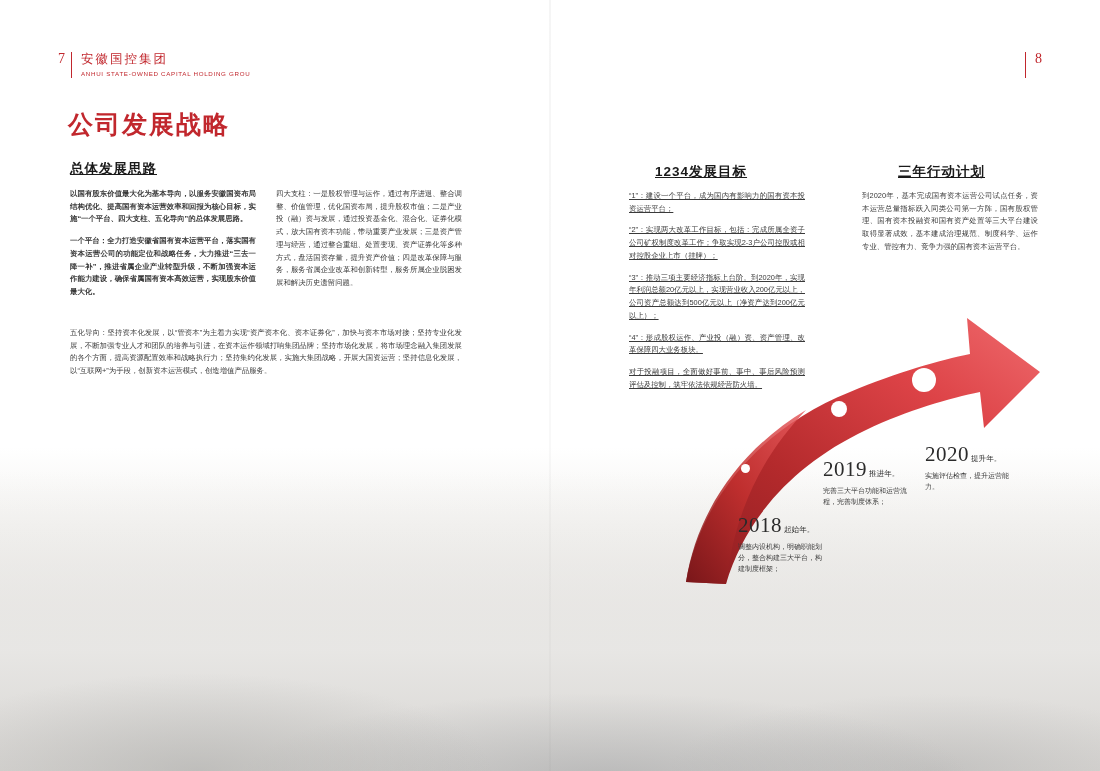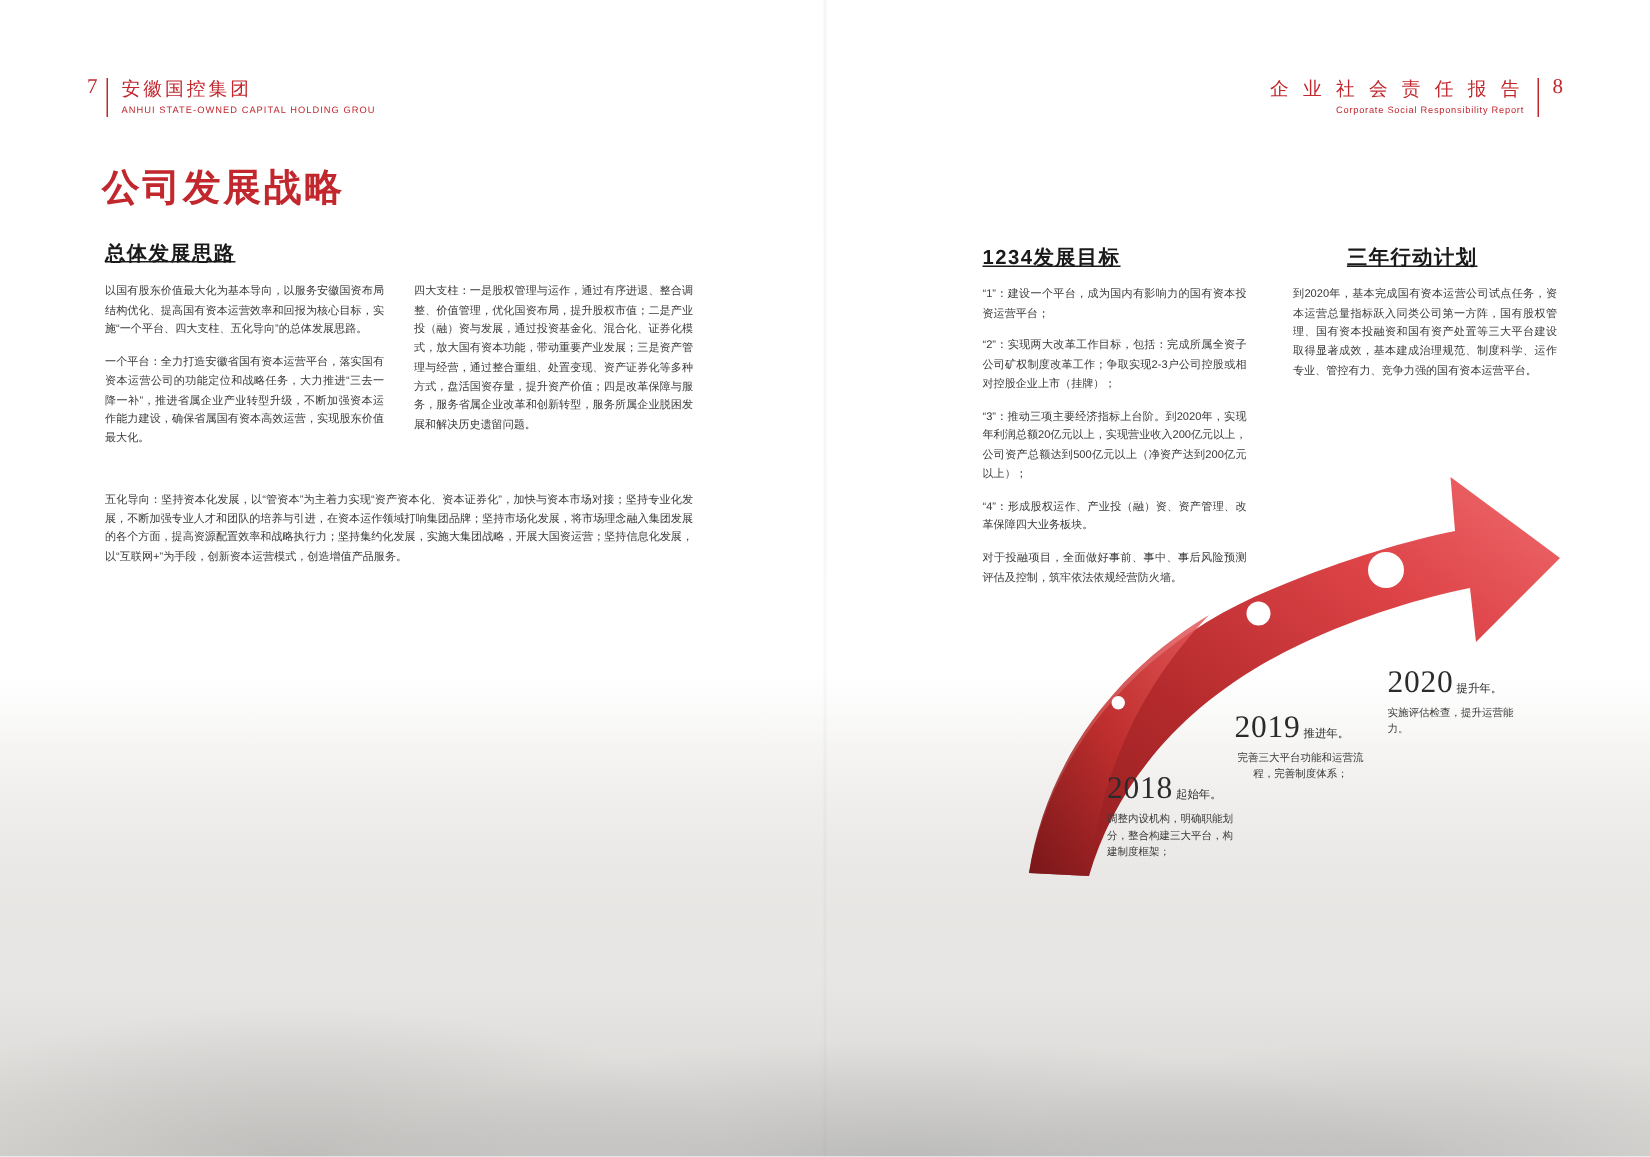--- a/index.html
+++ b/index.html
@@ -46,68 +46,64 @@
   
   .page-title{
     position:absolute;left:68px;top:108px;
     color:#c1272d;font-size:25px;letter-spacing:2px;font-weight:bold;
   }
   .sec-title{
     position:absolute;color:#1a1a1a;font-size:13.5px;font-weight:bold;letter-spacing:1px;text-decoration:underline;
   }
   #t-overall{left:70px;top:160px;}
   .col{position:absolute;font-size:7.4px;line-height:1.72;color:#3a3a3a;text-align:justify;}
-  #c1{left:70px;top:188px;width:186px;}
+  #c1{left:70px;top:188px;width:186px;font-weight:bold;}
   #c2{left:276px;top:188px;width:186px;}
   #c3{left:70px;top:327px;width:392px;}
   .col p{margin:0 0 9px 0;}
 
   
   #t-goals{left:655px;top:163px;}
   #t-plan{left:862px;top:163px;margin-left:36px;}
-  #g1{left:655px;top:190px;width:176px;}
+  #g1{left:629px;top:190px;width:176px;text-decoration:underline;}
   #g2{left:862px;top:190px;width:176px;}
 
   
   .arrow-wrap{position:absolute;left:640px;top:300px;width:440px;height:300px;}
   .dot{position:absolute;border-radius:50%;background:#ffffff;}
   .dot.d1{width:9px;height:9px;left:101px;top:164px;}
   .dot.d2{width:16px;height:16px;left:191px;top:101px;}
   .dot.d3{width:24px;height:24px;left:272px;top:68px;}
 
   .yr{position:absolute;}
   .yr .num{font-size:21px;color:#2b2b2b;font-family:"Liberation Serif",serif;letter-spacing:0.5px;}
   .yr .tag{font-size:7.6px;color:#2b2b2b;}
   .yr .desc{font-size:7px;color:#3a3a3a;line-height:1.6;margin-top:3px;width:88px;}
   #y2018{left:738px;top:513px;}
-  #y2019{left:823px;top:472px;text-align:center;}
+  #y2019{left:823px;top:457px;}
   #y2020{left:925px;top:422px;margin-top:20px;}
   .yr-head{display:flex;align-items:baseline;gap:2px;}
 </style>
 </head>
 <body>
 
 <div class="page">
   <div class="photo-wash"></div>
   <div class="spine"></div>
 
   <div class="hdr-left">
     <div class="pg-num-l">7</div>
     <div class="rule-l"></div>
     <div class="hdr-left-txt">
       <div class="cn">安徽国控集团</div>
       <div class="en">ANHUI STATE-OWNED CAPITAL HOLDING GROU</div>
     </div>
   </div>
 
   <div class="hdr-right">
-    <div class="hdr-right-txt">
-      <div class="cn">企 业 社 会 责 任 报 告</div>
-      <div class="en">Corporate Social Responsibility Report</div>
-    </div>
     <div class="rule-r"></div>
     <div class="pg-num-r">8</div>
   </div>
 
   <div class="page-title">公司发展战略</div>
 
   <div class="sec-title" id="t-overall">总体发展思路</div>
 
   <div class="col" id="c1">
     <p>以国有股东价值最大化为基本导向，以服务安徽国资布局结构优化、提高国有资本运营效率和回报为核心目标，实施“一个平台、四大支柱、五化导向”的总体发展思路。</p>

